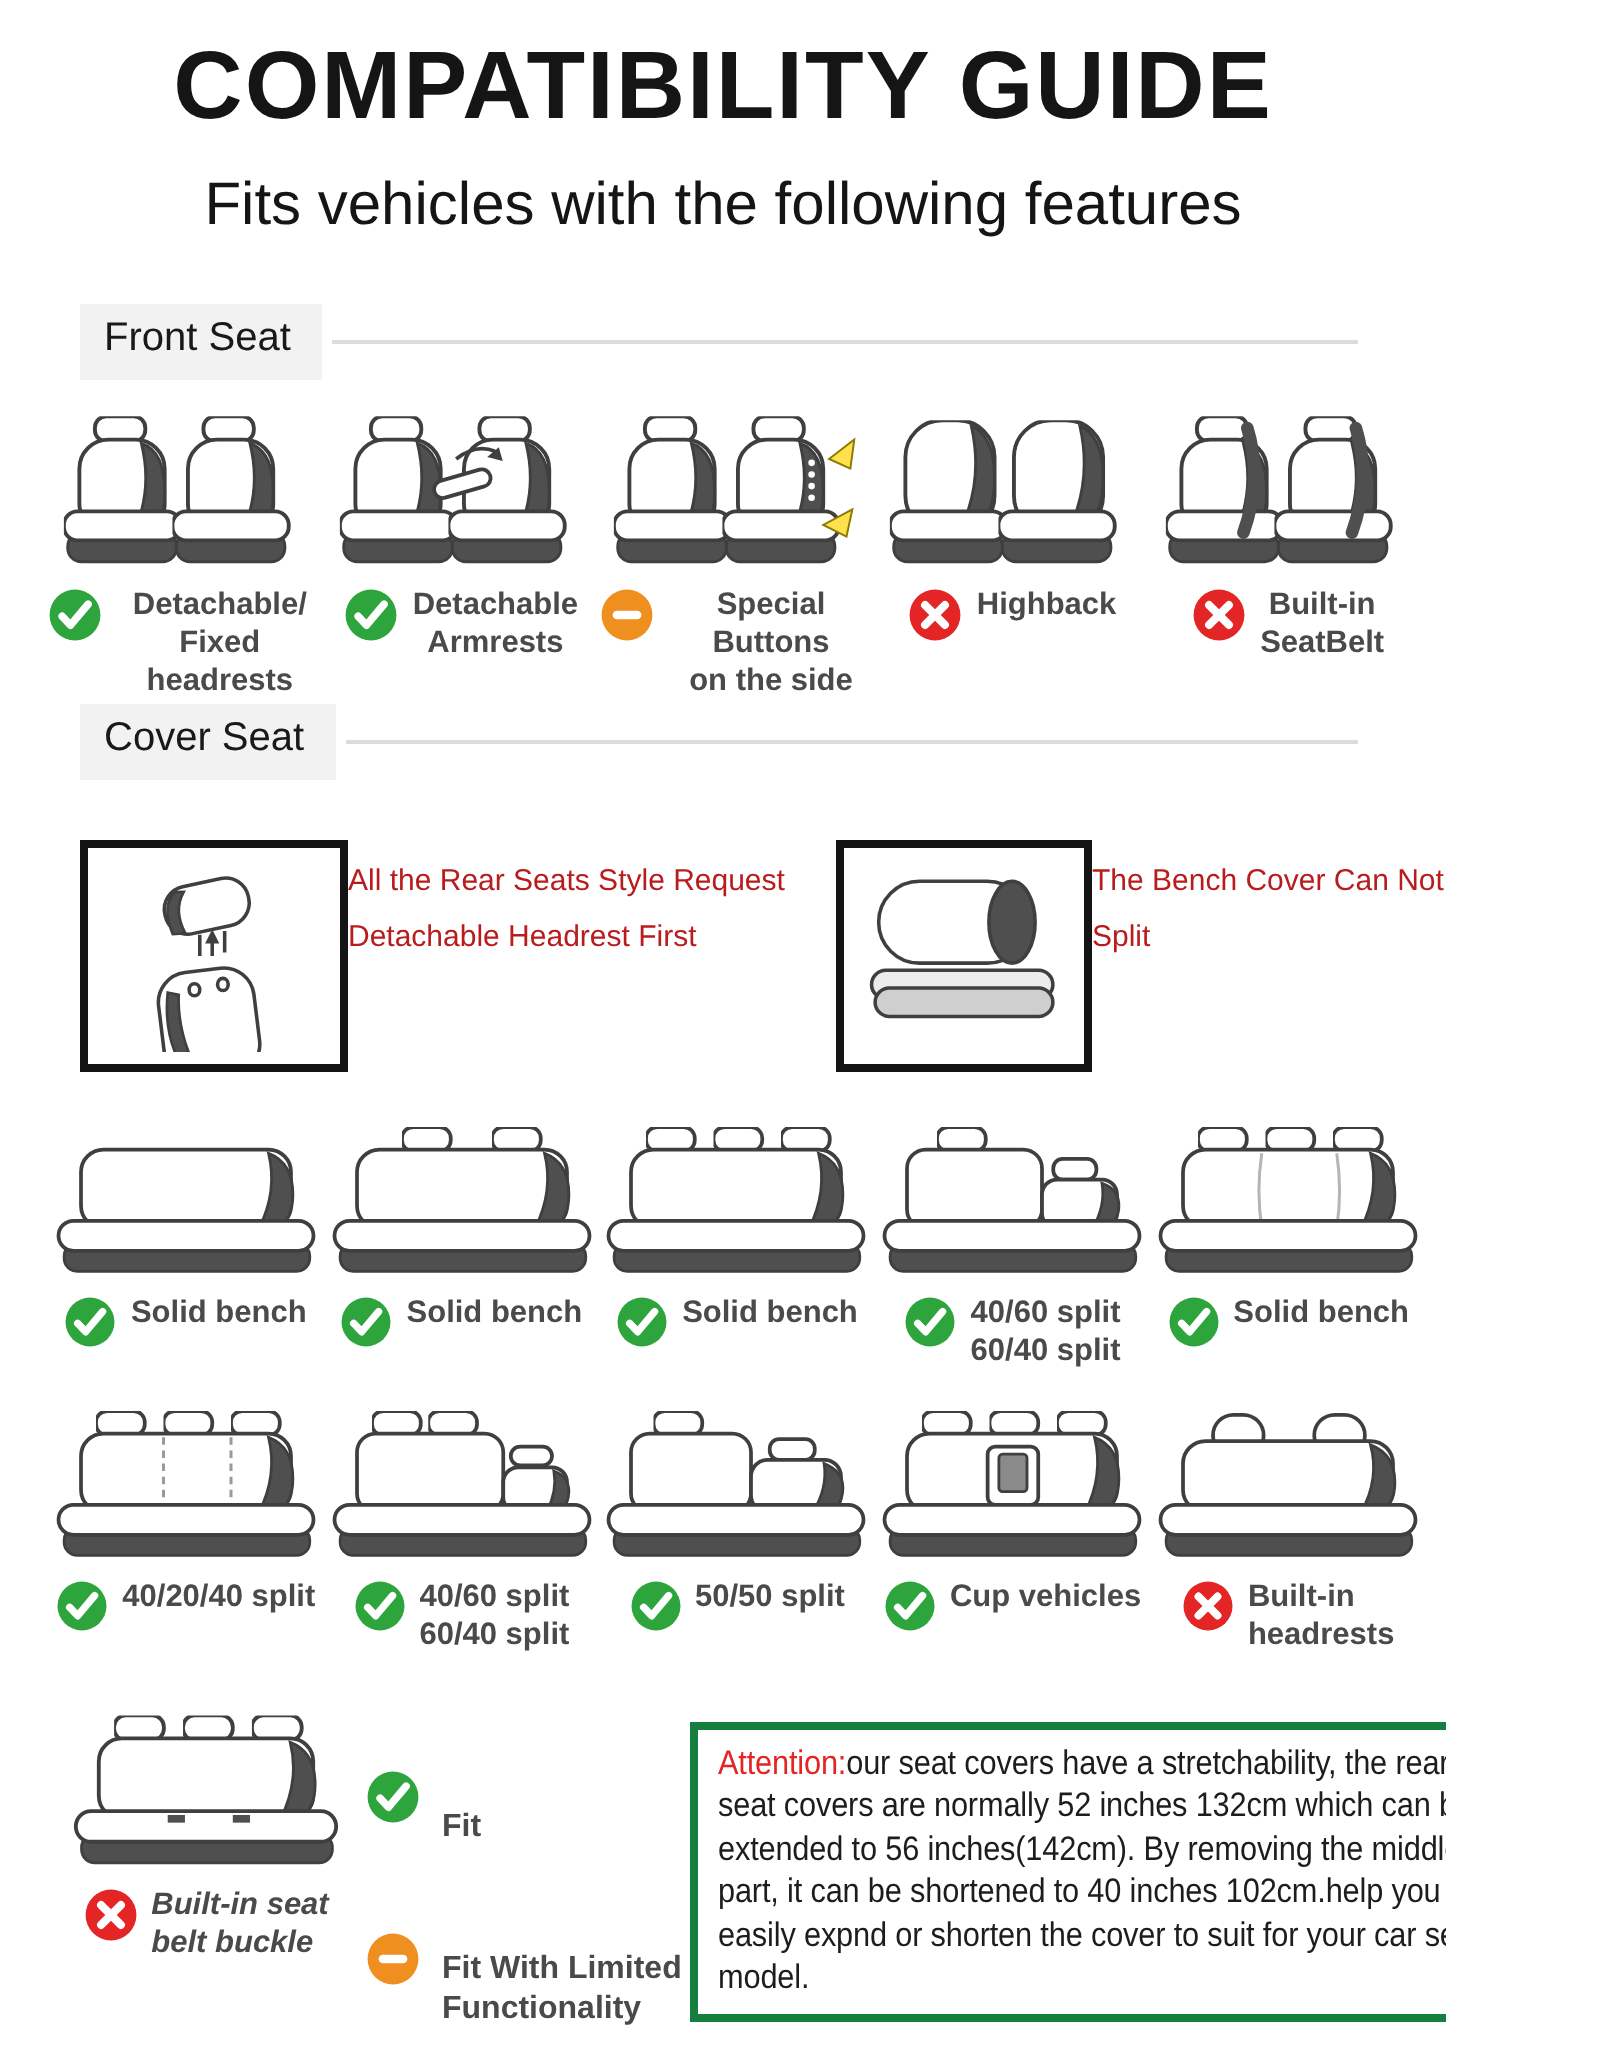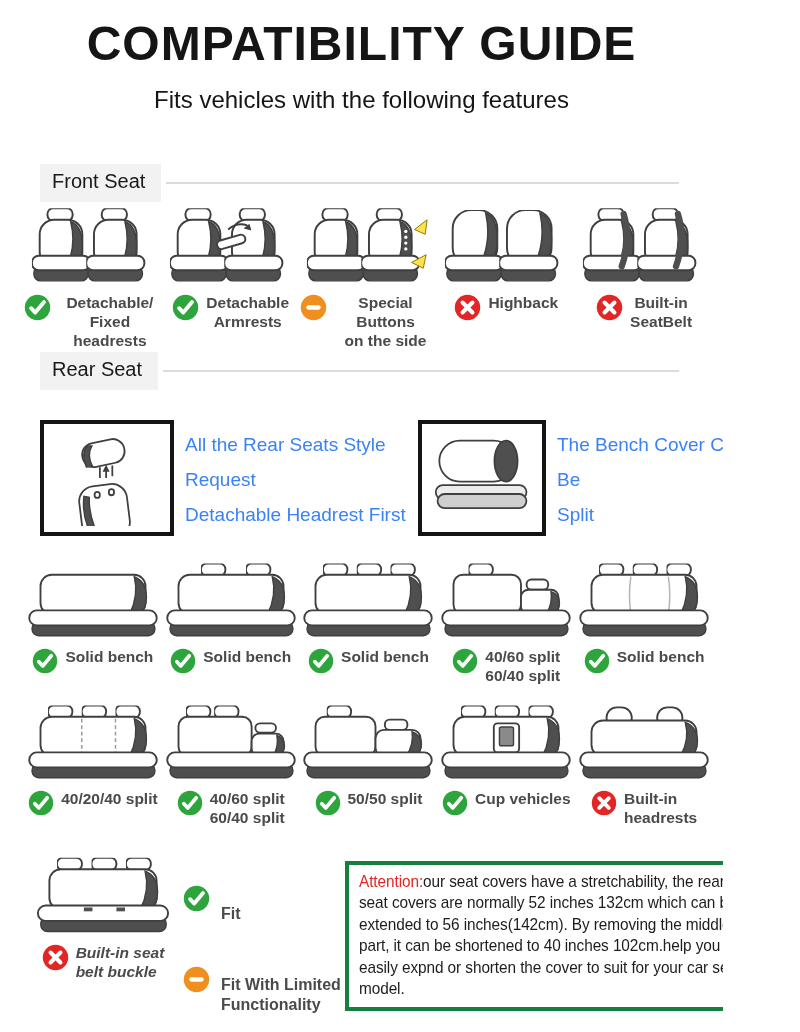--- a/index.html
+++ b/index.html
@@ -2,45 +2,45 @@
 <html><head>
 <meta charset="utf-8">
 <style>
   html,body{margin:0;padding:0;background:#fff;}
   .page{position:relative;width:723px;height:1032px;background:#fff;overflow:hidden;
         font-family:"Liberation Sans",sans-serif;color:#1a1a1a;}
 
   .title{position:absolute;top:16px;left:0;right:0;text-align:center;
          font-size:48px;font-weight:800;letter-spacing:1px;color:#151515;}
   .subtitle{position:absolute;top:86px;left:0;right:0;text-align:center;
-            font-size:24px;font-weight:400;color:#151515;}
+            font-size:30px;font-weight:400;color:#151515;}
 
   .sec{position:absolute;left:40px;right:44px;display:flex;align-items:center;}
   .sec .lab{background:#f2f2f2;padding:6px 16px 9px 12px;font-size:20px;color:#191919;flex:none;}
   .sec .rule{flex:1;border-top:2px solid #dcdcdc;margin-left:5px;}
-  .sec-front{top:164px;} .sec-rear{top:352px;}
+  .sec-front{top:152px;} .sec-rear{top:352px;}
 
   .row{position:absolute;left:24px;right:10px;display:flex;}
   .row .cell{flex:1;display:flex;flex-direction:column;align-items:center;}
   .row-front{top:198px;} .row-rear1{top:556px;} .row-rear2{top:698px;}
 
   .cap{display:flex;align-items:flex-start;gap:7px;margin-top:2px;}
   .cap .txt{font-size:15.5px;font-weight:700;color:#4a4a4a;line-height:1.22;
             white-space:pre-line;text-align:left;}
   .row-front .cap .txt{text-align:center;}
   .st{flex:none;display:block;}
 
   .info{position:absolute;top:420px;left:40px;right:20px;display:flex;}
   .note{display:flex;align-items:flex-start;}
   .note-1{width:378px;flex:none;}
   .imgbox{border:4px solid #141414;background:#fff;display:flex;align-items:center;
           justify-content:center;flex:none;}
   .imgbox-1{width:126px;height:108px;}
   .imgbox-2{width:120px;height:108px;}
-  .notetxt{margin-left:11px;padding-top:7px;font-size:19px;color:#3b82f6;
+  .notetxt{padding-top:7px;font-size:15px;color:#b91c1c;
            line-height:1.85;white-space:pre-line;width:240px;}
 
   .bottom-item{position:absolute;left:22px;top:850px;width:162px;display:flex;
                flex-direction:column;align-items:center;font-style:italic;}
   .legend{position:absolute;left:183px;top:872px;}
   .lrow{display:flex;align-items:center;gap:11px;margin-bottom:19px;}
   .lrow .txt{font-size:16px;font-weight:700;color:#4a4a4a;line-height:1.25;white-space:pre-line;margin-top:32px;}
 
   .attn{position:absolute;left:345px;top:861px;width:388px;border:4px solid #15803d;
         background:#fff;padding:6px 0 8px 10px;}
@@ -187,21 +187,21 @@
         <svg class="st" width="27" height="27" viewBox="0 0 24 24">
             <use href="#s-not"></use>
           </svg>
         <span class="txt">Built-in
 SeatBelt</span>
       </div>
     </div>
   </div>
 
   <div class="sec sec-rear">
-    <span class="lab">Rear Seat</span>
+    <span class="lab">Cover Seat</span>
     <span class="rule"></span>
   </div>
 
   <div class="info">
     <div class="note note-1">
       <div class="imgbox imgbox-1">
         <svg width="112" height="96" viewBox="0 0 120 108">
           <g transform="rotate(-12 58 26)">
             <rect class="wh" x="32" y="12" width="48" height="27" rx="13" stroke-width="2.2"></rect>
             <path class="dk" d="M40,14 q-9,6 -6,23 l7,1 q-4,-14 4,-23 z"></path>

